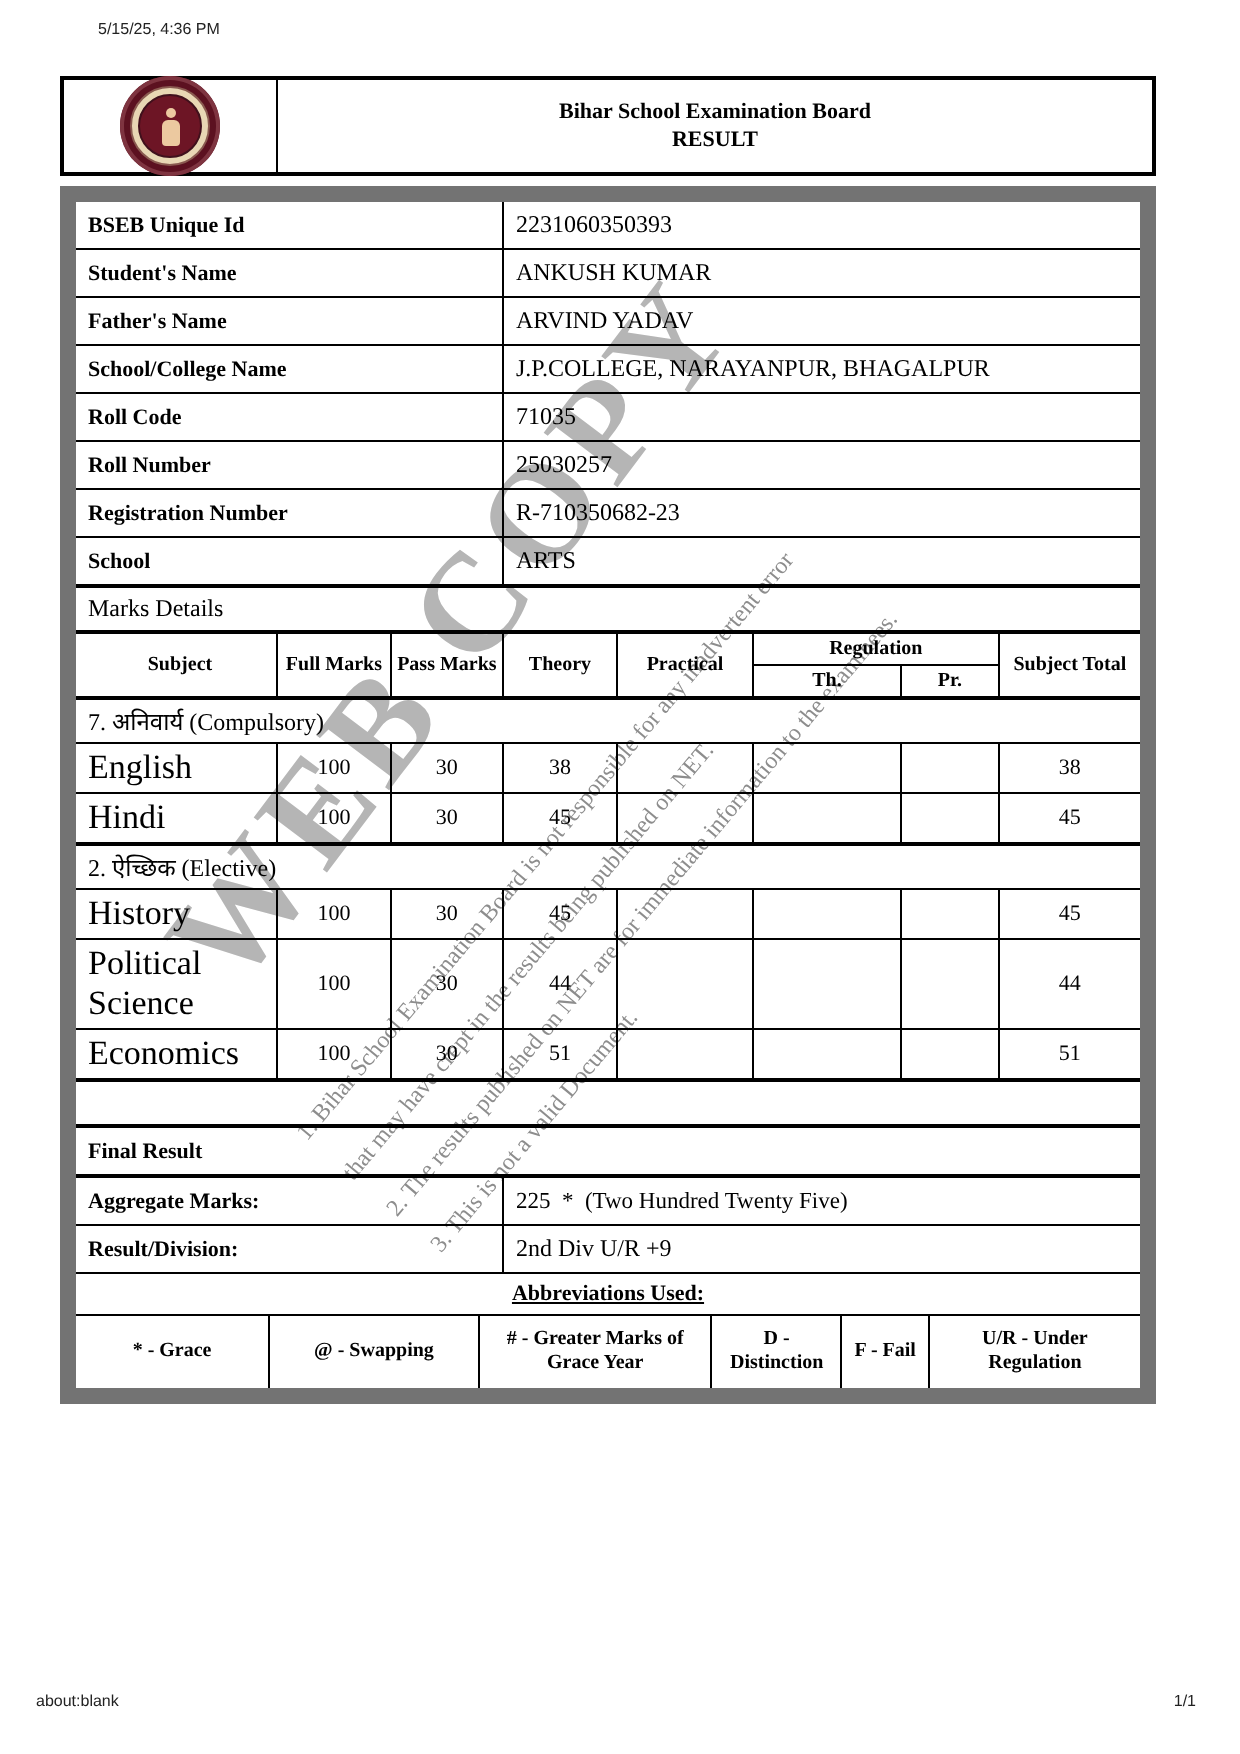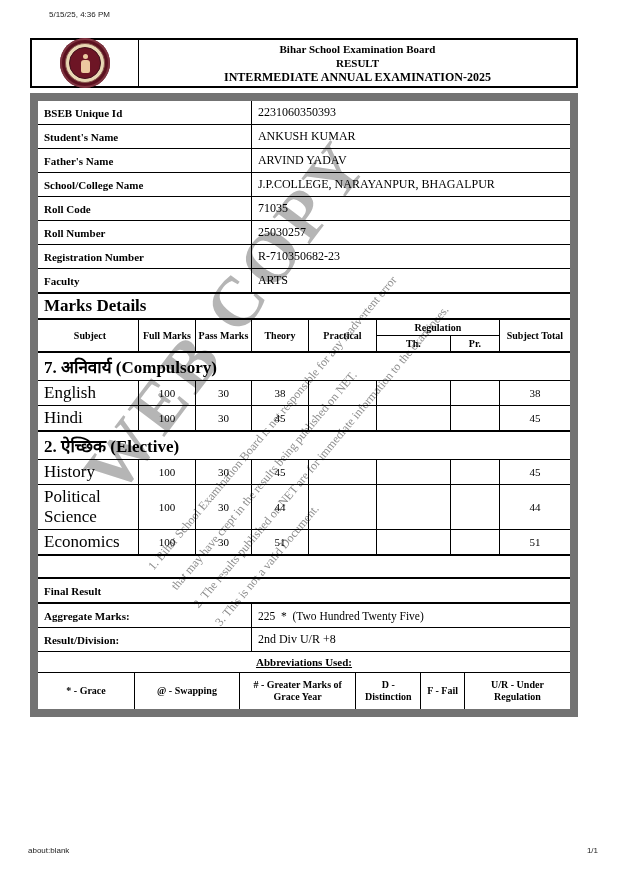--- a/index.html
+++ b/index.html
@@ -10,21 +10,21 @@
     font-family: "Liberation Serif", serif;
     color: #000;
   }
   .chrome-text {
     font-family: "Liberation Sans", sans-serif;
     font-size: 8px;
     color: #222;
     position: absolute;
   }
   #timestamp { left: 20px; top: 10px; margin-left: 29px; }
-  #footer-url { left: 28px; top: 846px; }
+  #footer-url { left: 18px; top: 846px; }
   #footer-page { right: 22px; top: 846px; }
 
   
   .watermark-layer { position: absolute; inset: 0; z-index: 0; pointer-events: none; }
   .wm-big {
     position: absolute; left: 128px; top: 435px;
     font-size: 70px; line-height: 70px; font-weight: bold;
     letter-spacing: 5px; color: #b5b5b5;
     transform: rotate(-53deg); transform-origin: 0 100%;
     white-space: nowrap;
@@ -79,21 +79,21 @@
     border-collapse: collapse;
     width: 548px;
     background: transparent;
     border: 8px solid #737373;
   }
   table.main td, table.main th { border: 1px solid #000; padding: 2px 6px; }
   tr.thick-top td, tr.thick-top th { border-top: 2px solid #000; }
 
   td.lbl { font-weight: bold; font-size: 11px; height: 19px; }
   td.val { font-size: 12px; }
-  td.section-hdr { font-weight: bold; font-size: 17px; height: 17px; }
+  td.section-hdr { font-weight: normal; font-size: 12px; height: 17px; }
 
   tr.mkh th { font-weight: bold; font-size: 10px; text-align: center; padding: 2px 2px; }
   th.sub-h { text-align: center; padding-left: 6px !important; }
   th.nowrap { white-space: nowrap; }
 
   td.sub { font-size: 17px; height: 18px; }
   td.num { font-size: 11px; text-align: center; }
   td.empty-cell { height: 17px; }
 
   td.val-pre { font-size: 11.5px; white-space: pre; }
@@ -140,21 +140,20 @@
           <div class="seal-core">
             <div class="figure-head"></div>
             <div class="figure-body"></div>
           </div>
         </div>
       </div>
     </div>
     <div class="title-cell">
       <div class="title-l12">Bihar School Examination Board</div>
       <div class="title-l12">RESULT</div>
-      <div class="title-l3">INTERMEDIATE ANNUAL EXAMINATION-2025</div>
     </div>
   </div>
 
   <table class="main">
     <colgroup>
       <col style="width:105px">
         <col style="width:58px">
         <col style="width:57px">
         <col style="width:58px">
       <col style="width:69px">
@@ -186,21 +185,21 @@
     </tr>
     <tr>
       <td class="lbl" colspan="3">Roll Number</td>
       <td class="val" colspan="5">25030257</td>
     </tr>
     <tr>
       <td class="lbl" colspan="3">Registration Number</td>
       <td class="val" colspan="5">R-710350682-23</td>
     </tr>
     <tr>
-      <td class="lbl" colspan="3">Faculty</td>
+      <td class="lbl" colspan="3">School</td>
       <td class="val" colspan="5">ARTS</td>
     </tr>
 
     <tr class="thick-top">
       <td class="section-hdr" colspan="8">Marks Details</td>
     </tr>
 
     <tr class="mkh thick-top">
       <th class="sub-h" rowspan="2">Subject</th>
       <th rowspan="2">Full Marks</th>
@@ -279,21 +278,21 @@
 
     <tr class="thick-top">
       <td class="lbl" colspan="8">Final Result</td>
     </tr>
     <tr class="thick-top">
       <td class="lbl" colspan="3">Aggregate Marks:</td>
       <td class="val-pre" colspan="5">225  *  (Two Hundred Twenty Five)</td>
     </tr>
     <tr>
       <td class="lbl" colspan="3">Result/Division:</td>
-      <td class="val" colspan="5">2nd Div U/R +8</td>
+      <td class="val" colspan="5">2nd Div U/R +9</td>
     </tr>
 
     <tr>
       <td class="abbr-title" colspan="8">
         <span class="underline">Abbreviations Used:</span>
       </td>
     </tr>
     <tr>
       <td class="abbr-wrap" colspan="8">
         <div class="abbr-row">

